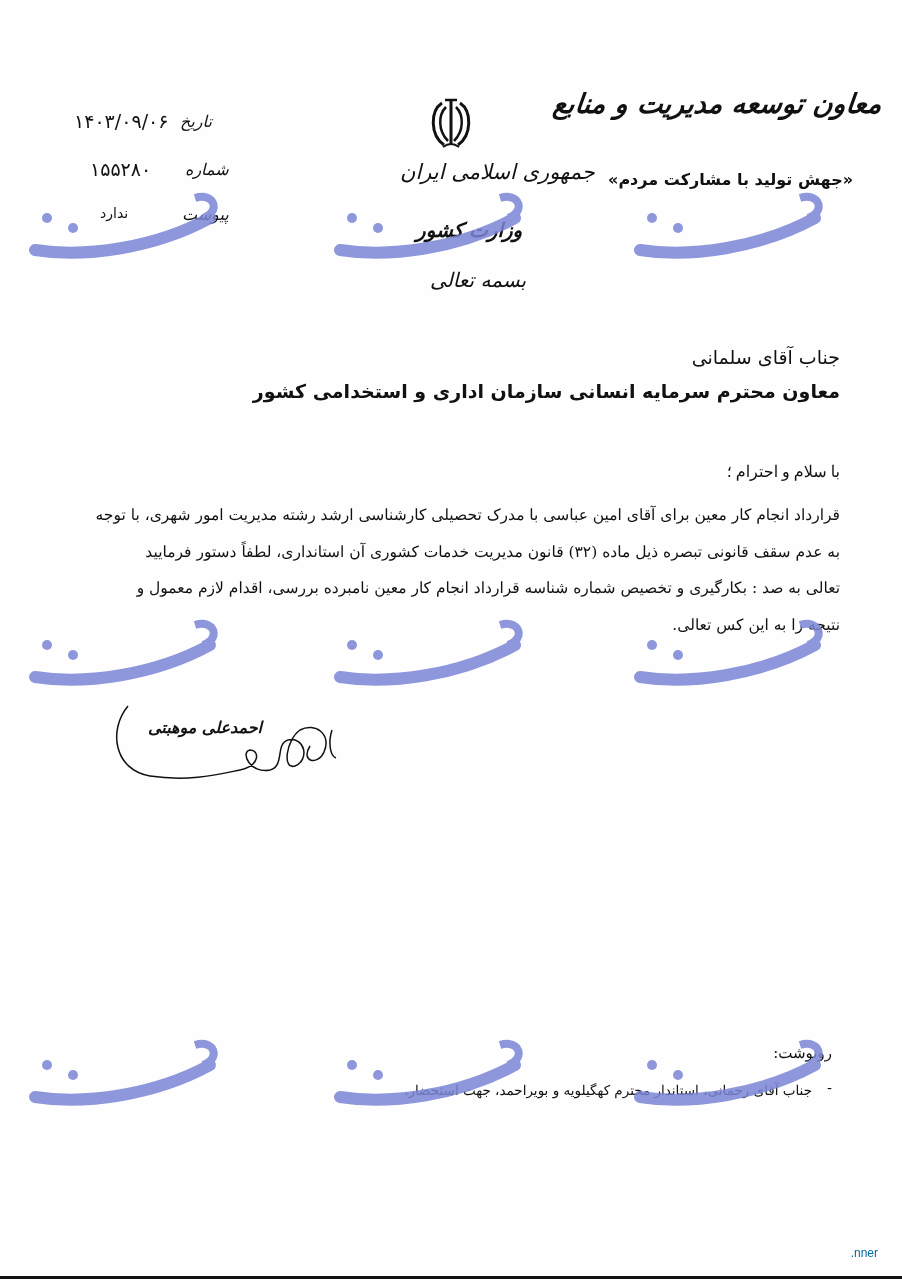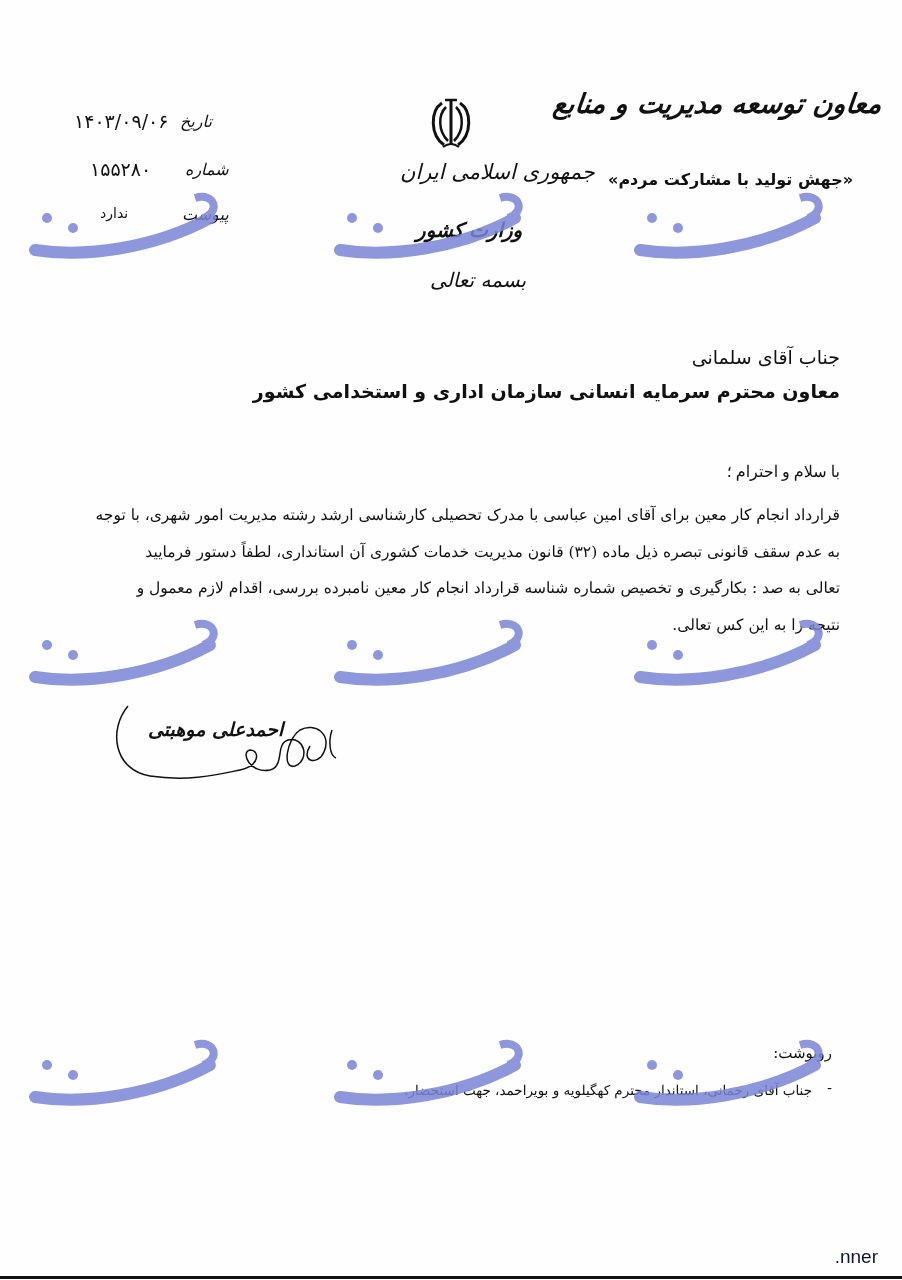--- a/index.html
+++ b/index.html
@@ -28,33 +28,33 @@
     .addr1 { right:62px; top:334px; font-weight:normal; font-size:19px;margin-top:12px; }
     .addr2 { right:62px; top:380px; font-weight:bold; font-size:19px;margin-left:12px; }
 
     
     .greeting { right:62px; top:462px; font-family:Liberation Serif, serif; font-size:16px; }
     .para { position:absolute; right:62px; width:780px; top:497px; font-family:"DejaVu Serif", serif; font-size:15.5px; line-height:36.5px; text-align:justify; text-align-last:right; }
     .para .line { display:block; white-space:nowrap; overflow:hidden; }
     .para .first { padding-right:28px; }
 
     
-    .sig-name { left:148px; top:718px; font-family:"DejaVu Serif", serif; font-style:italic; font-weight:bold; font-size:19px; }
+    .sig-name { left:148px; top:718px; font-family:"DejaVu Serif", serif; font-style:italic; font-weight:bold; font-size:16px; }
     .sig-svg { left:110px; top:700px; width:240px; height:90px; }
 
     
     .cc-title { right:70px; top:1044px; font-family:"DejaVu Serif", serif; font-size:15px; }
     .cc-item { right:90px; top:1082px; font-family:"DejaVu Serif", serif; font-size:13.5px; }
     .cc-bullet { right:70px; top:1080px; font-size:14px; }
 
     
     .wm { position:absolute; width:200px; height:80px; opacity:0.85; pointer-events:none; }
 
     
-    .footer-text { right:24px; top:1246px; font-family:"Liberation Sans", sans-serif; font-size:19px; color:#0f172a; }
+    .footer-text { right:24px; top:1246px; font-family:"Liberation Sans", sans-serif; font-size:12px; color:#0369a1; }
     .footer-line { position:absolute; left:0; right:0; top:1276px; height:3px; background:#111; }
   </style>
 </head>
 <body>
 
 <div class="abs rtl dept-title">معاون توسعه مدیریت و منابع</div>
 <div class="abs rtl slogan">«جهش تولید با مشارکت مردم»</div>
 
 <svg class="abs emblem" viewBox="0 0 46 56">
   <path d="M14 8 C2 16 2 40 16 50" fill="none" stroke="#111" stroke-width="3"></path>

